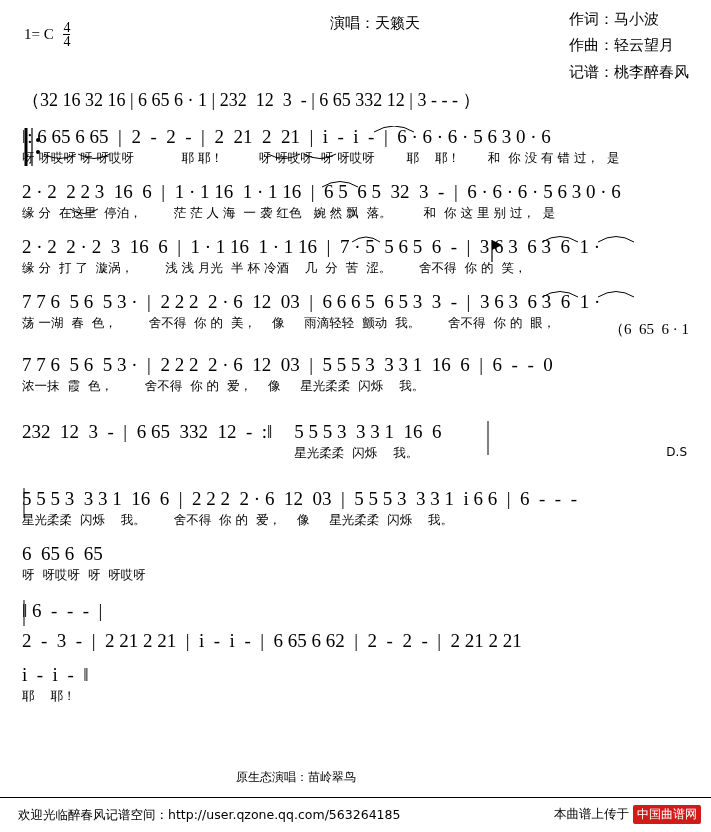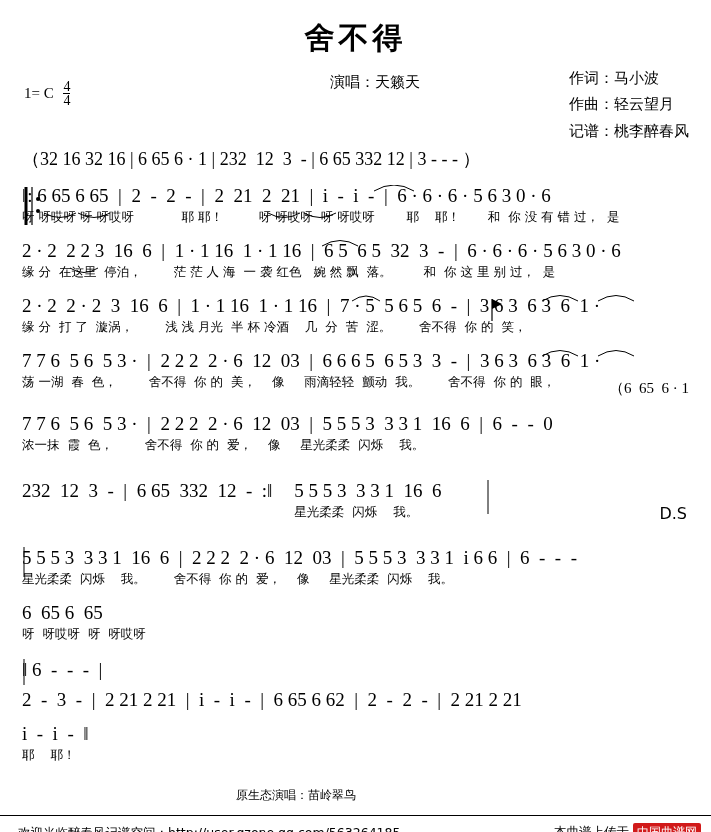--- a/index.html
+++ b/index.html
@@ -141,21 +141,20 @@
     bottom: 46px;
     font-size: 12px;
     font-family: "DejaVu Sans", sans-serif;
   }
 </style>
 </head>
 <body>
 
 <div class="sheet">
 
-  <div class="title">舍不得</div>
 
   <div class="meta-row">
     <div class="key-sig">
       <span>1= C</span>
       <span class="timesig">
         <span class="num">4</span>
         <span class="den">4</span>
       </span>
     </div>
     <div class="singer">演唱：天籁天</div>
@@ -233,21 +232,21 @@
     </svg>
     <div style="display:flex; align-items:flex-start;margin-top:26px;">
       <div style="flex:0 0 auto;">
         <div class="notes">232  12  3  -  |  6 65  332  12  -  :‖</div>
       </div>
       <div style="margin-left:22px;">
         <div class="notes">5 5 5 3  3 3 1  16  6</div>
         <div class="lyrics">星光柔柔  闪烁    我。</div>
       </div>
     </div>
-    <div style="position:absolute; right:2px; top:24px; font-size:16px; font-family:'DejaVu Sans', sans-serif;">D.S</div>
+    <div style="position:absolute; right:2px; top:24px; font-size:12px; font-family:'DejaVu Sans', sans-serif;">D.S</div>
   </div>
 
   <div class="row" style="margin-top:26px;">
     <svg class="overlay" width="670" height="60">
       <path d="M2,-12 L666,-12" stroke="#000" stroke-width="1" fill="none"></path>
       <path d="M2,-12 L2,30" stroke="#000" stroke-width="1" fill="none"></path>
       <text x="66" y="-15" font-size="10" font-family="DejaVu Sans">3.</text>
     </svg>
     <div class="notes">5 5 5 3  3 3 1  16  6  |  2 2 2  2 · 6  12  03  |  5 5 5 3  3 3 1  i 6 6  |  6  -  -  -</div>
     <div class="lyrics">星光柔柔  闪烁    我。       舍不得  你 的  爱，    像     星光柔柔  闪烁    我。</div>

